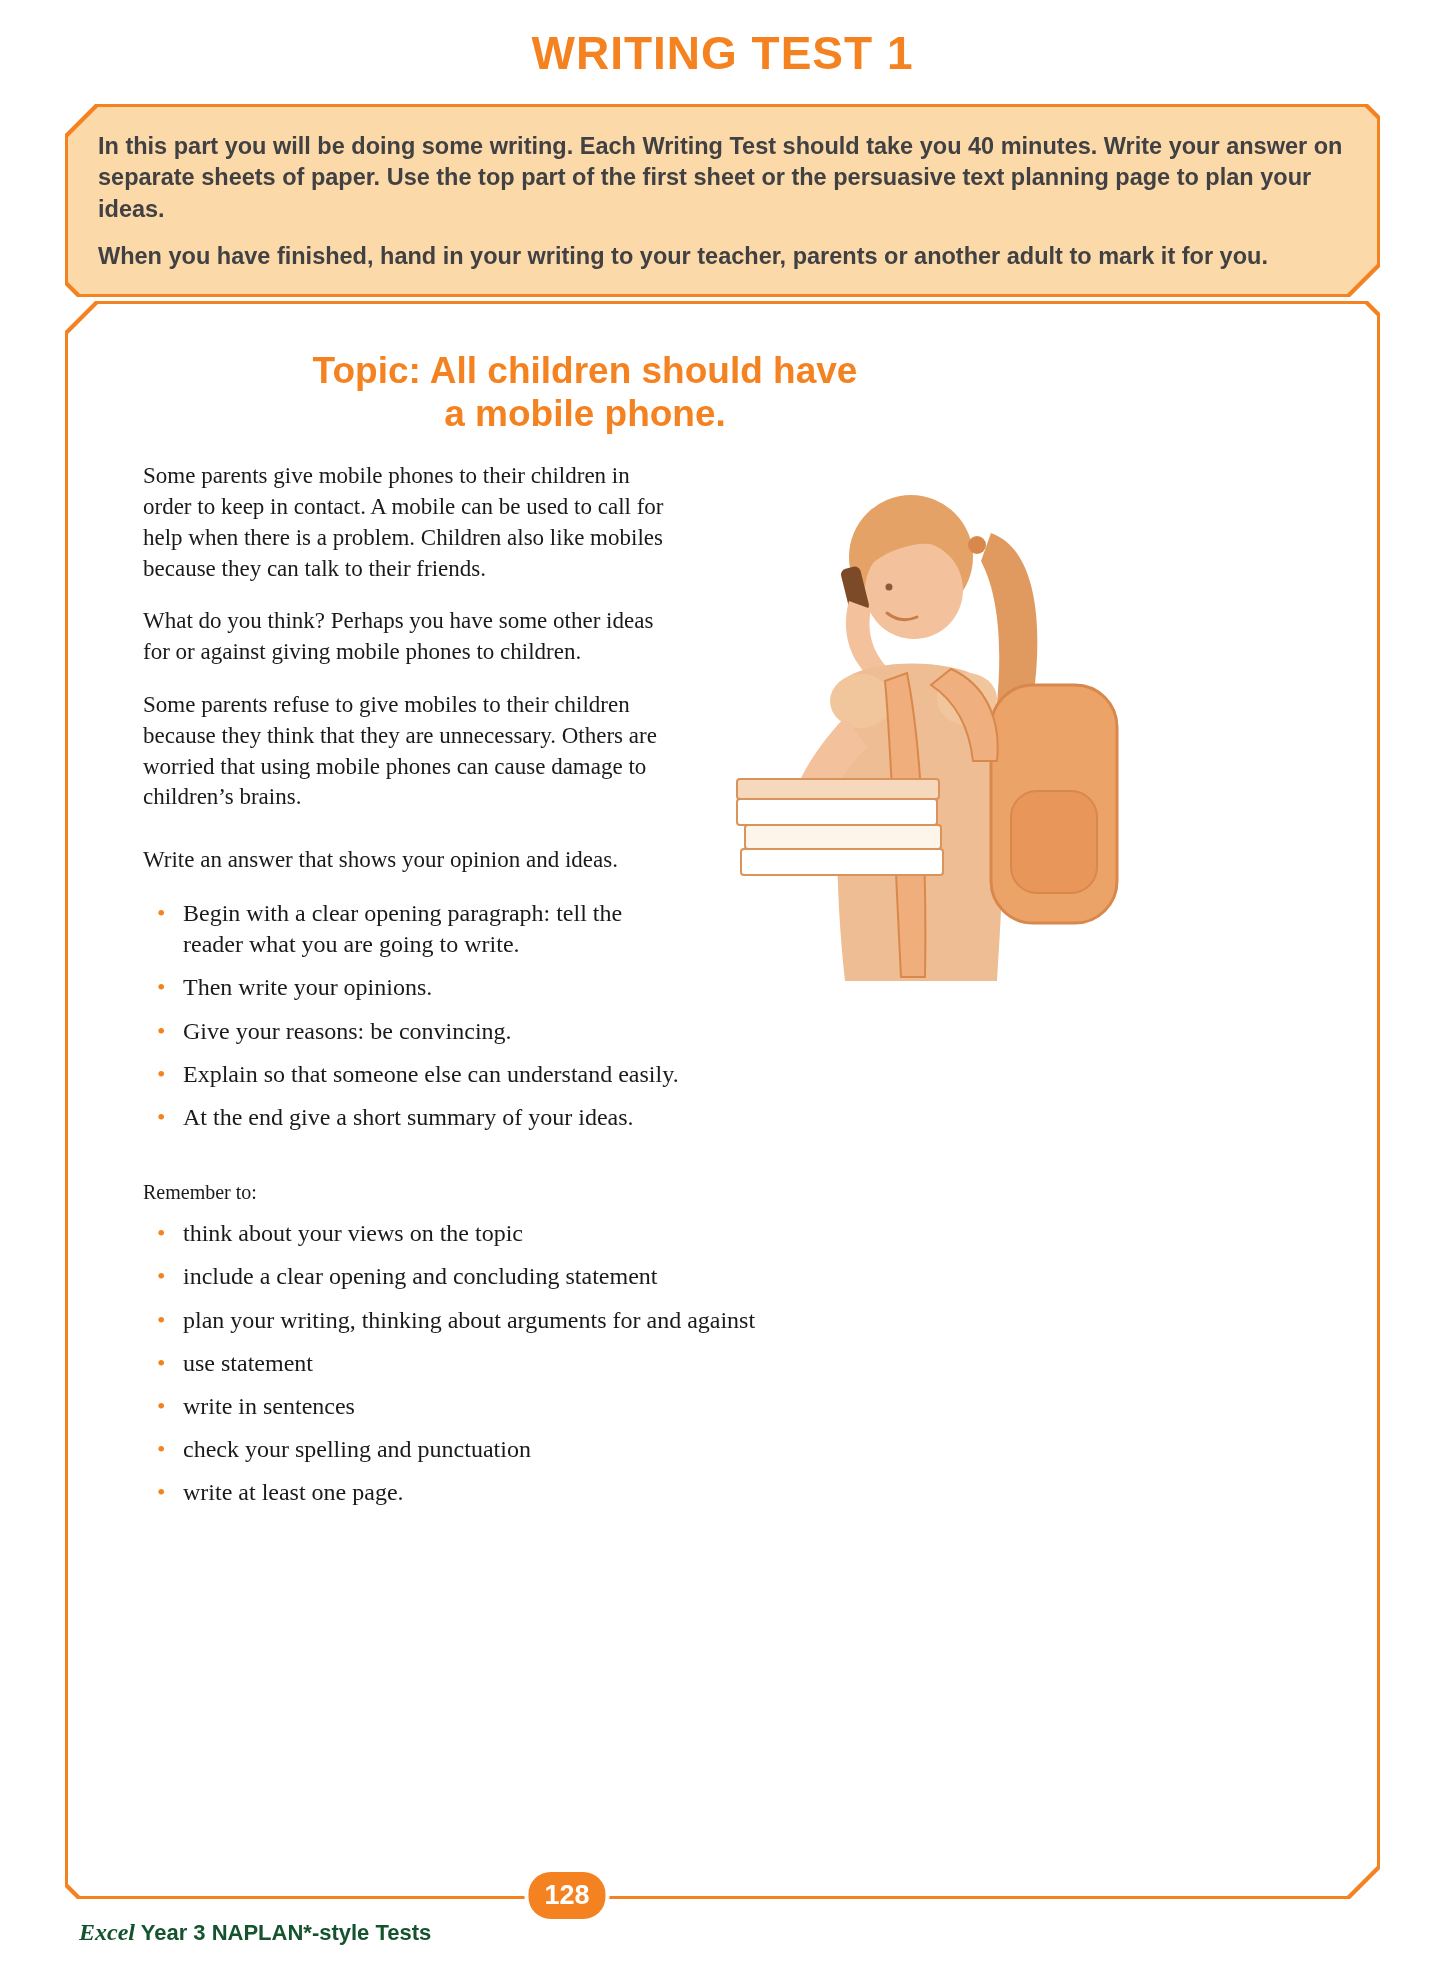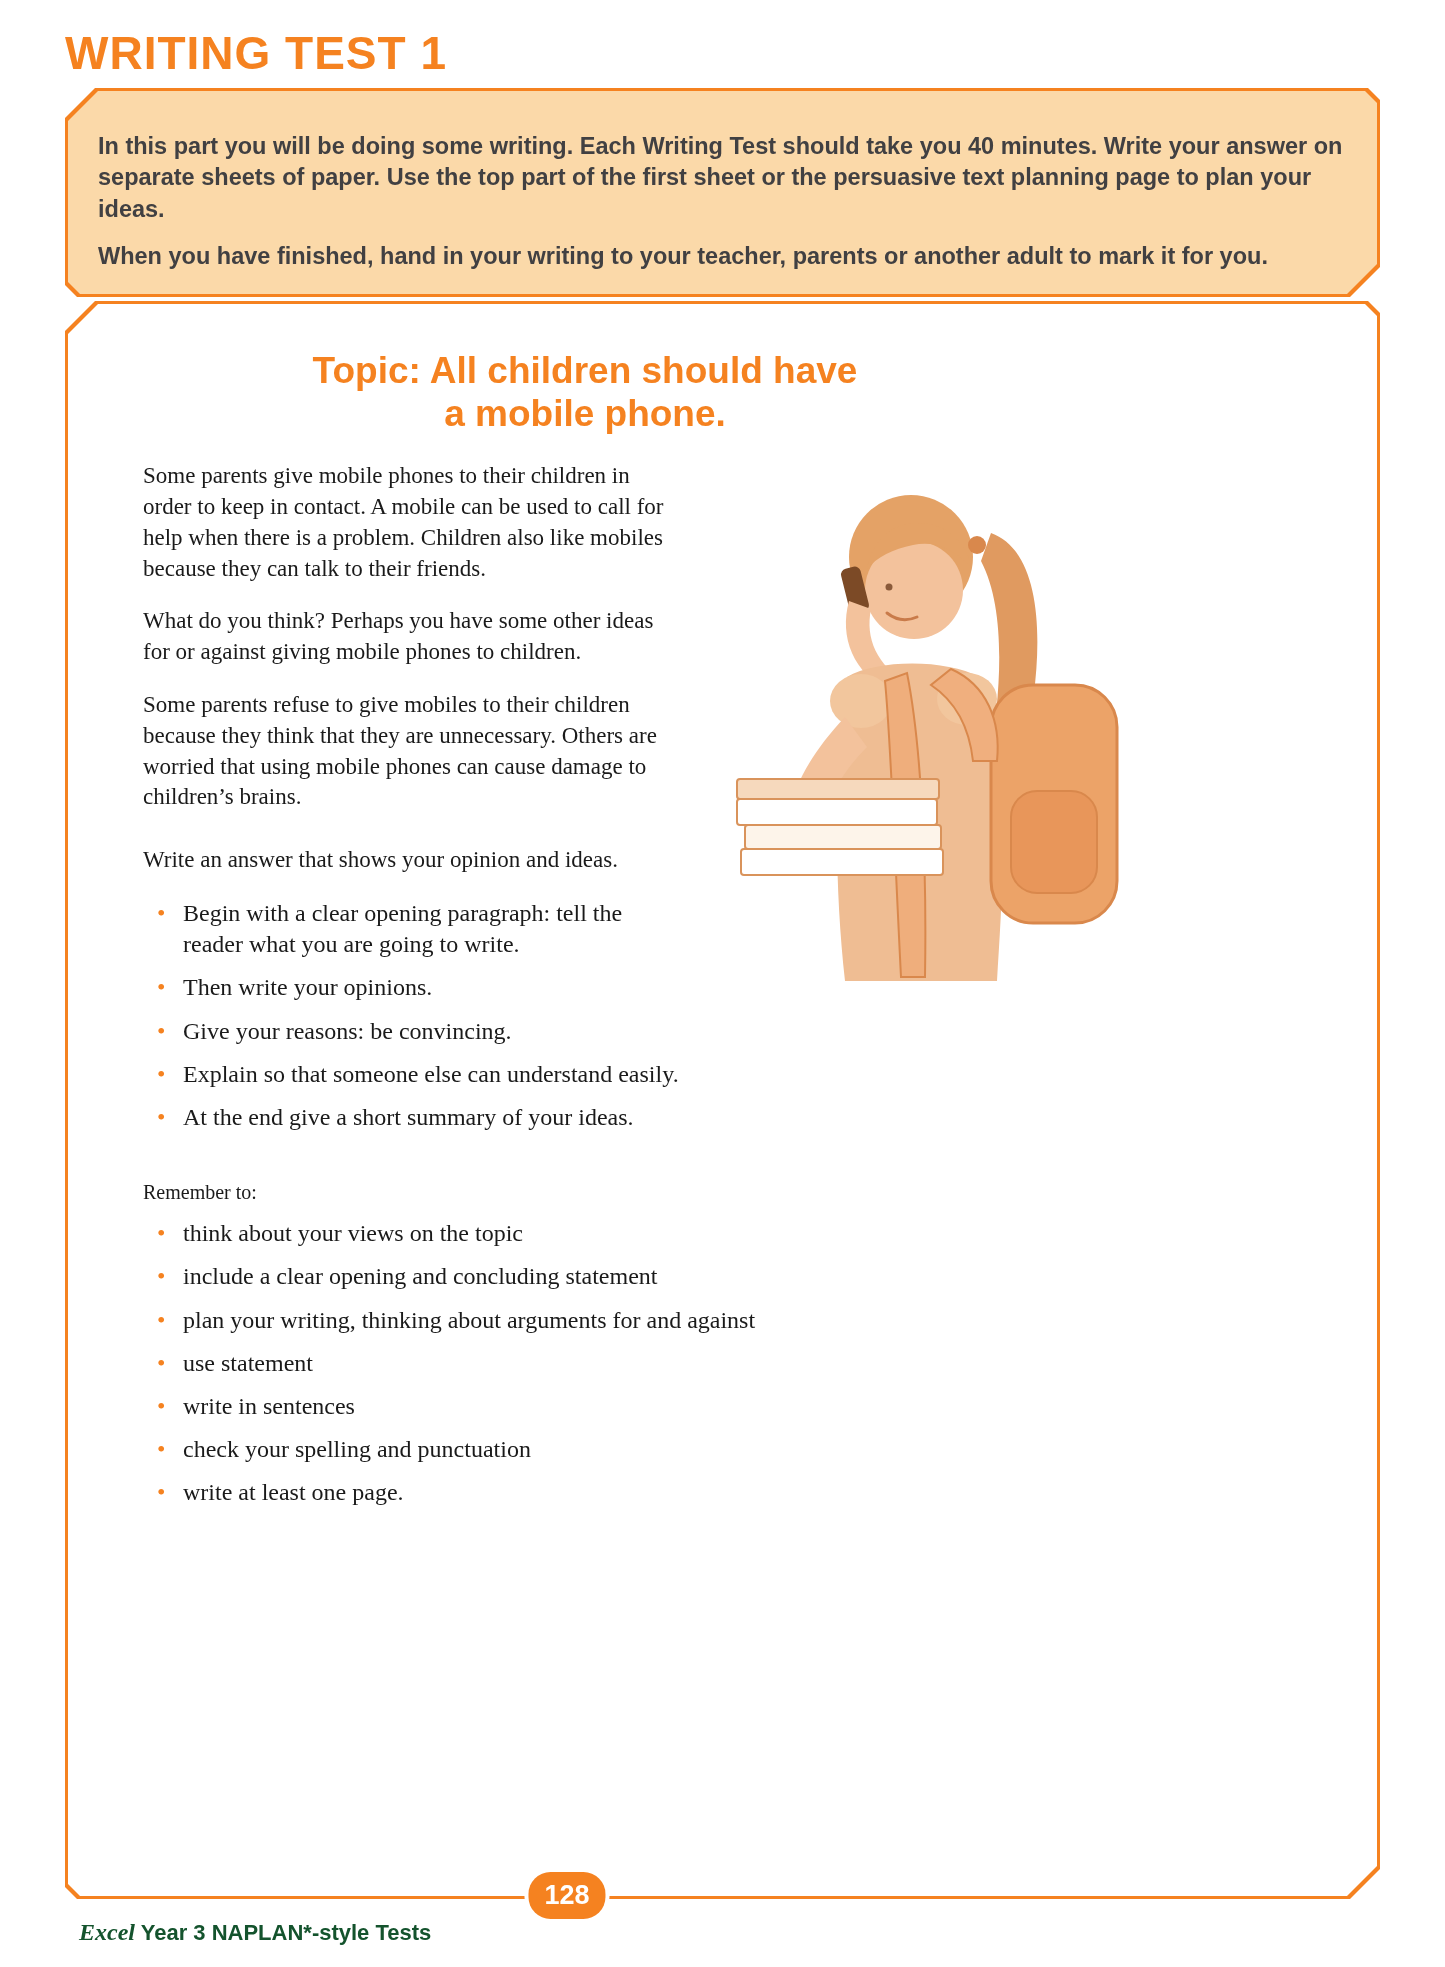--- a/index.html
+++ b/index.html
@@ -2,42 +2,43 @@
 <html><head>
 <meta charset="utf-8">
 <style>
   * { margin:0; padding:0; box-sizing:border-box; }
   html,body { background:#ffffff; }
   body { width:1445px; height:1967px; font-family:"Liberation Serif", serif; color:#1a1a1a; overflow:hidden; }
   .page { width:1445px; height:1967px; padding:0 65px; position:relative; }
 
   
   .main-title {
+    text-align:center;
     font-family:"Liberation Sans", sans-serif;
     font-weight:bold;
     font-size:46px;
     letter-spacing:1px;
     color:#F58220;
     padding-top:26px;
-    padding-bottom:8px;
+    padding-bottom:24px;
   }
 
   
   .chamfer {
     clip-path: polygon(30px 0, calc(100% - 12px) 0, 100% 12px,
                        100% calc(100% - 30px), calc(100% - 30px) 100%,
                        12px 100%, 0 calc(100% - 12px), 0 30px);
   }
   .box-outer { background:#F58220; padding:3px; }
   .box-inner { width:100%; height:100%; }
 
   
   .instructions-inner {
     background:#FBD9A9;
-    padding:40px 30px 22px 30px;
+    padding:24px 30px 22px 30px;
     font-family:"Liberation Sans", sans-serif;
     font-weight:bold;
     font-size:23.5px;
     line-height:1.33;
     color:#414042;
   }
   .instructions-inner p + p { margin-top:16px; }
 
   
   .content-outer { margin-top:4px; height:1598px; }

